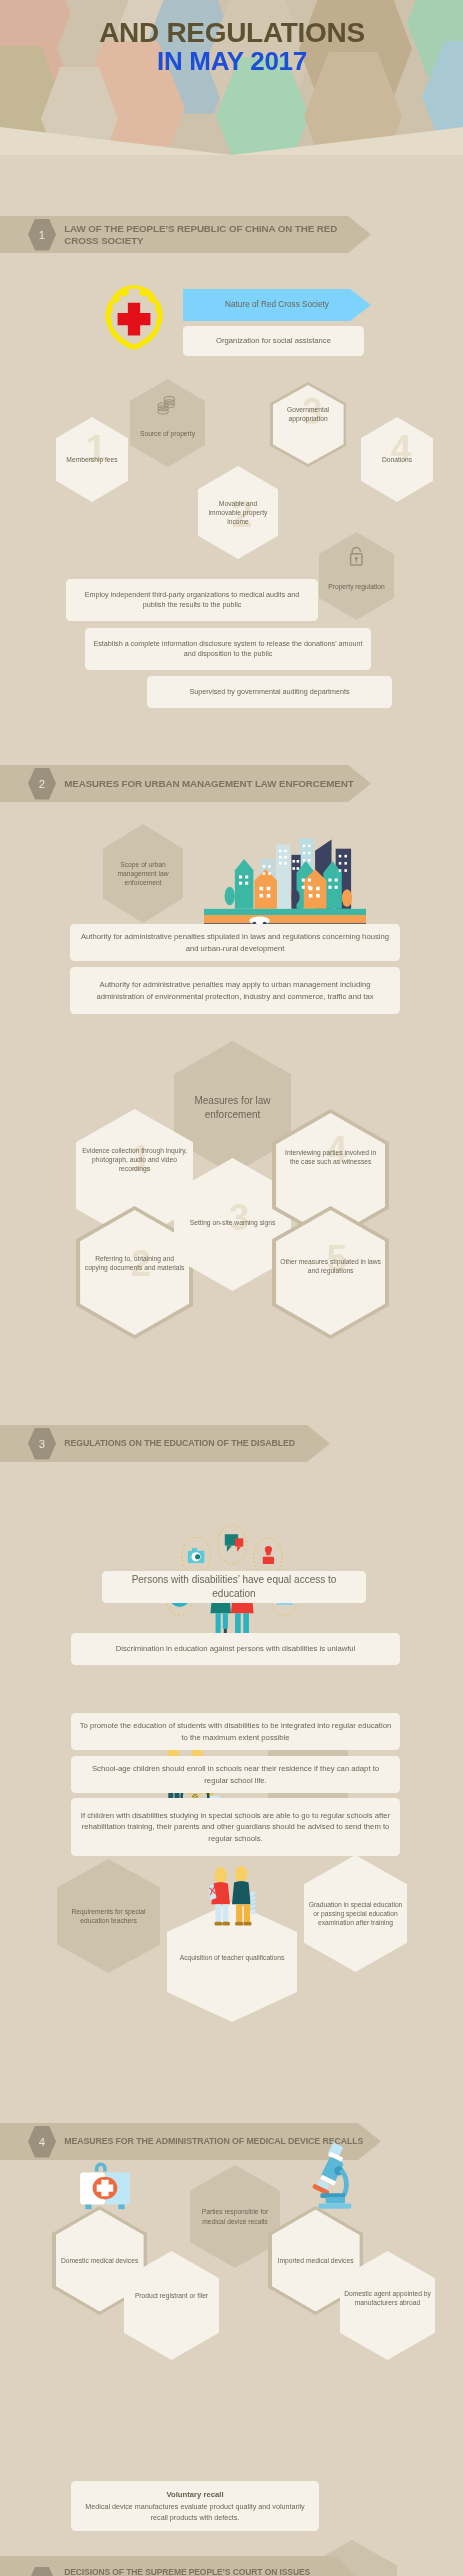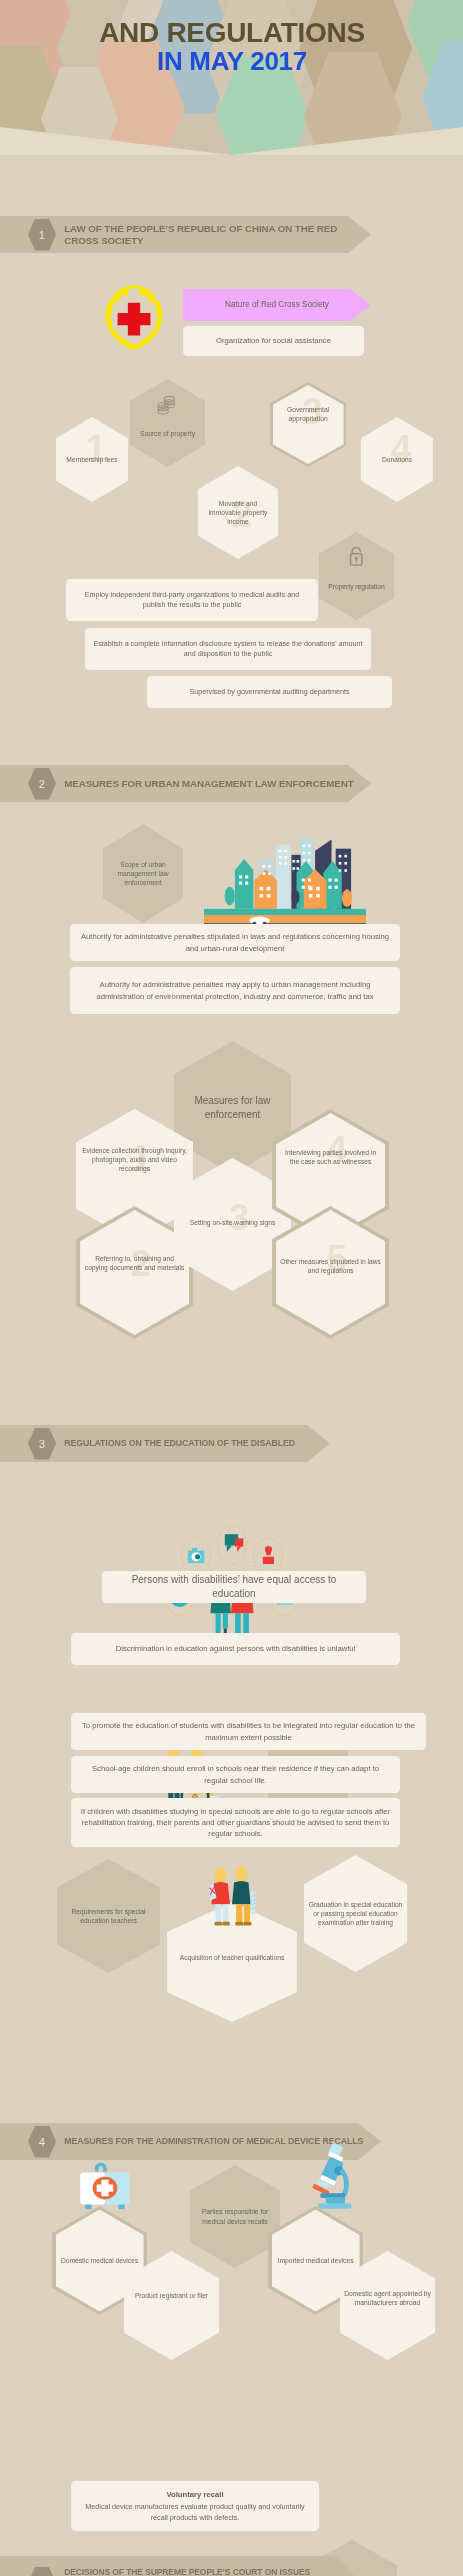--- a/index.html
+++ b/index.html
@@ -170,21 +170,21 @@
         <ellipse cx="128" cy="80" rx="8" ry="5" transform="rotate(100 128 80)"></ellipse>
         <ellipse cx="43" cy="104" rx="8" ry="5" transform="rotate(-130 43 104)"></ellipse>
         <ellipse cx="117" cy="104" rx="8" ry="5" transform="rotate(130 117 104)"></ellipse>
         <ellipse cx="62" cy="120" rx="8" ry="5" transform="rotate(-155 62 120)"></ellipse>
         <ellipse cx="98" cy="120" rx="8" ry="5" transform="rotate(155 98 120)"></ellipse>
       </g>
     </g>
     <path d="M68 42 h24 v20 h20 v24 h-20 v20 h-24 v-20 h-20 v-24 h20 z" fill="#e3101a"></path>
   </svg>
 
-  <div class="card" style="left:183px;top:289px;width:188px;height:32px;background:#f0abfc;border-radius:0;clip-path:polygon(0 0,167px 0,188px 50%,167px 100%,0 100%);font-size:8.2px;">Nature of Red Cross Society</div>
+  <div class="card" style="left:183px;top:289px;width:188px;height:32px;background:#7dd3fc;border-radius:0;clip-path:polygon(0 0,167px 0,188px 50%,167px 100%,0 100%);font-size:8.2px;">Nature of Red Cross Society</div>
   <div class="card" style="left:183px;top:326px;width:181px;height:30px;font-size:7.7px;">Organization for social assistance</div>
 
   <div class="hex mid" style="left:130px;top:379px;width:75px;height:88px;">
     <svg style="position:absolute;top:15.5px;left:26px;" width="23" height="20.6" viewBox="0 0 45 40">
       <g fill="none" stroke="#9c917c" stroke-width="2">
         <ellipse cx="26" cy="8" rx="10" ry="5"></ellipse>
           <ellipse cx="26" cy="14" rx="10" ry="5"></ellipse>
           <ellipse cx="26" cy="20" rx="10" ry="5"></ellipse>
         <ellipse cx="14" cy="20" rx="10" ry="5"></ellipse>
           <ellipse cx="14" cy="26" rx="10" ry="5"></ellipse>
@@ -434,23 +434,23 @@
       <line x1="74" y1="108" x2="53" y2="120"></line>
         <line x1="74" y1="108" x2="53" y2="96"></line>
     </g>
     <path d="M62 62 l8 0 l0 -14 l-8 0z" fill="#cfe8f2"></path>
   </svg>
 
   <div class="hex mid" style="left:268px;top:1728px;width:80px;height:93px;">
     <span class="hexlabel">Promote integrated education</span>
   </div>
 
-  <div class="card" style="left:71px;top:1713px;width:355px;height:37px;font-size:7.7px;">To promote the education of students with disabilities to be integrated into regular education to the maximum extent possible</div>
+  <div class="card" style="left:71px;top:1713px;width:329px;height:37px;font-size:7.7px;">To promote the education of students with disabilities to be integrated into regular education to the maximum extent possible</div>
   <div class="card" style="left:71px;top:1756px;width:329px;height:37px;font-size:7.7px;">School-age children should enroll in schools near their residence if they can adapt to regular school life.</div>
-  <div class="card" style="left:71px;top:1798px;width:329px;height:49px;font-size:7.7px;">If children with disabilities studying in special schools are able to go to regular schools after rehabilitation training, their parents and other guardians should be advised to send them to regular schools.</div>
+  <div class="card" style="left:71px;top:1798px;width:329px;height:58px;font-size:7.7px;">If children with disabilities studying in special schools are able to go to regular schools after rehabilitation training, their parents and other guardians should be advised to send them to regular schools.</div>
 
   <div class="hex mid" style="left:57px;top:1859px;width:103px;height:114px;">
     <span class="hexlabel">Requirements for special education teachers</span>
   </div>
   <div class="hex light" style="left:167px;top:1902px;width:130px;height:120px;">
     <span class="hexlabel" style="margin-top:-9.3px;">Acquisition of teacher qualifications</span>
   </div>
   <div class="hex light" style="left:304px;top:1855px;width:103px;height:117px;">
     <span class="hexlabel">Graduation in special education or passing special education examination after training</span>
   </div>

